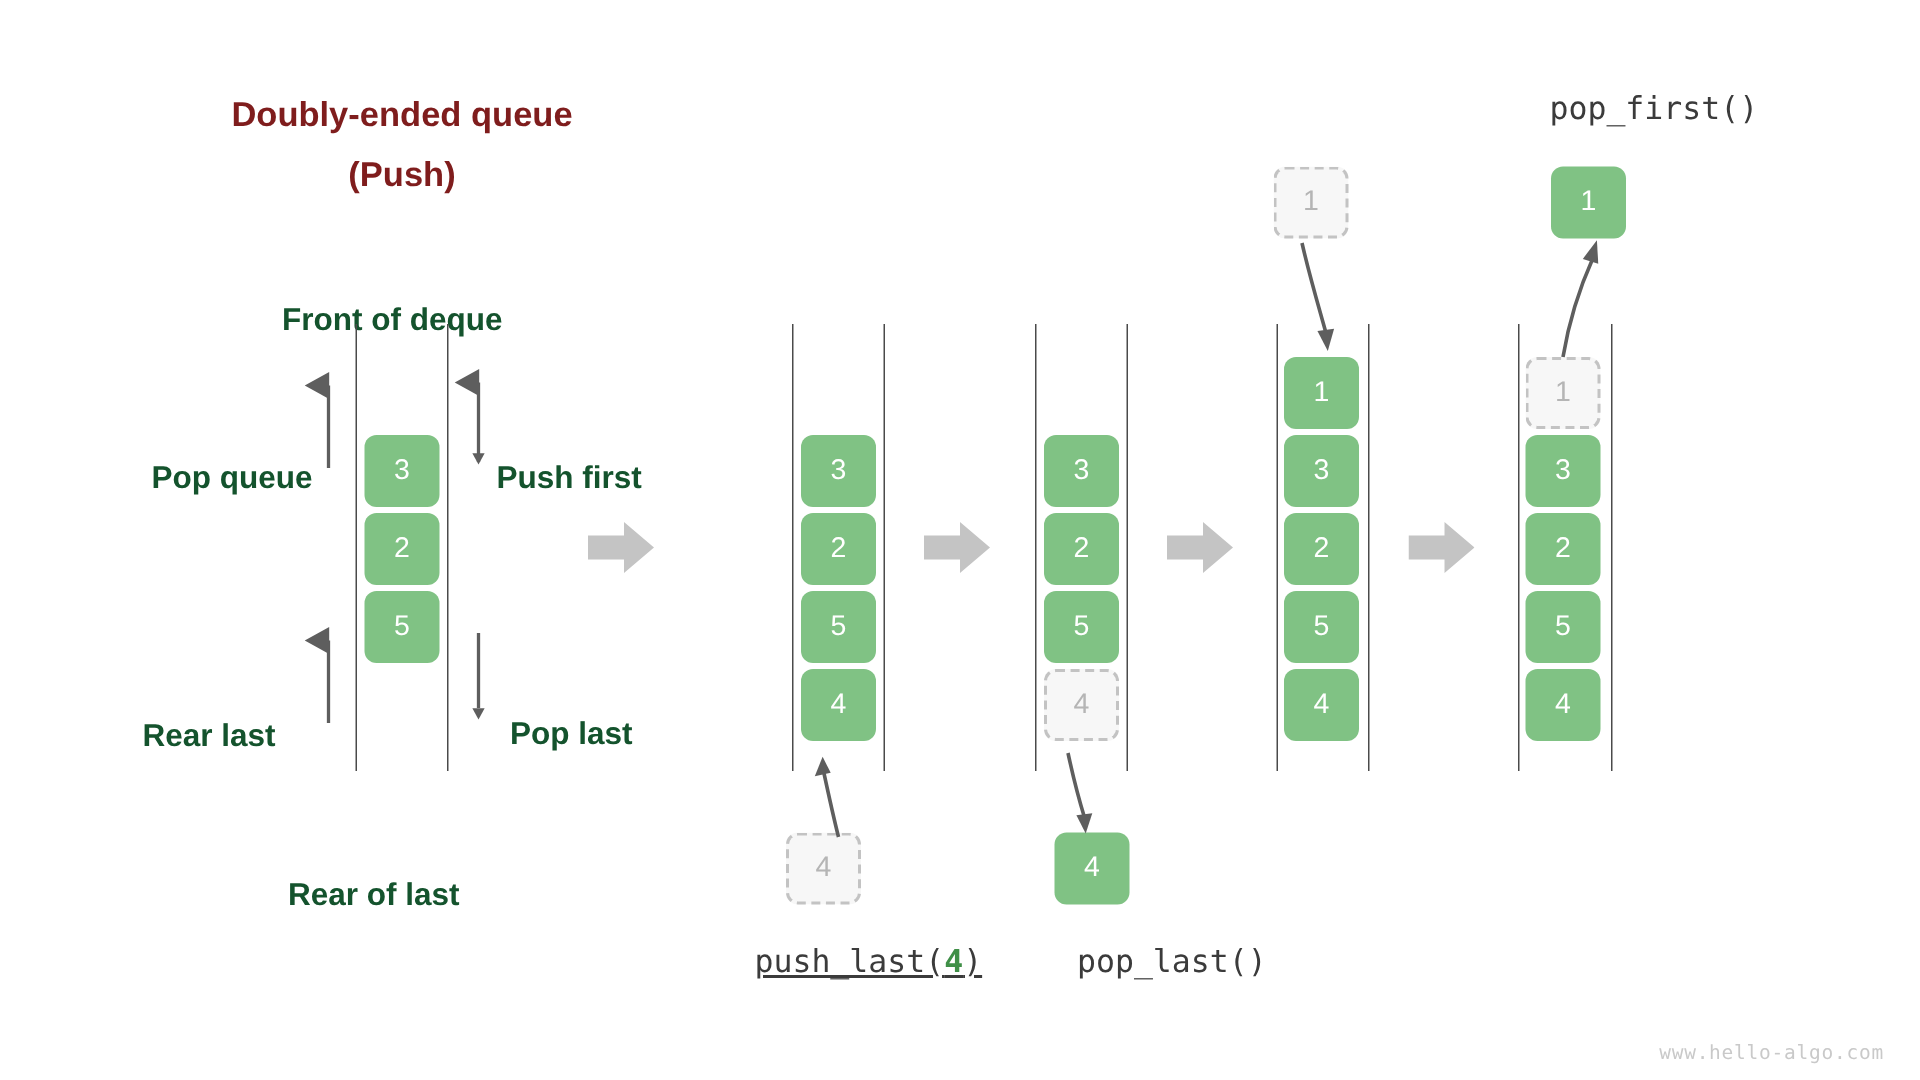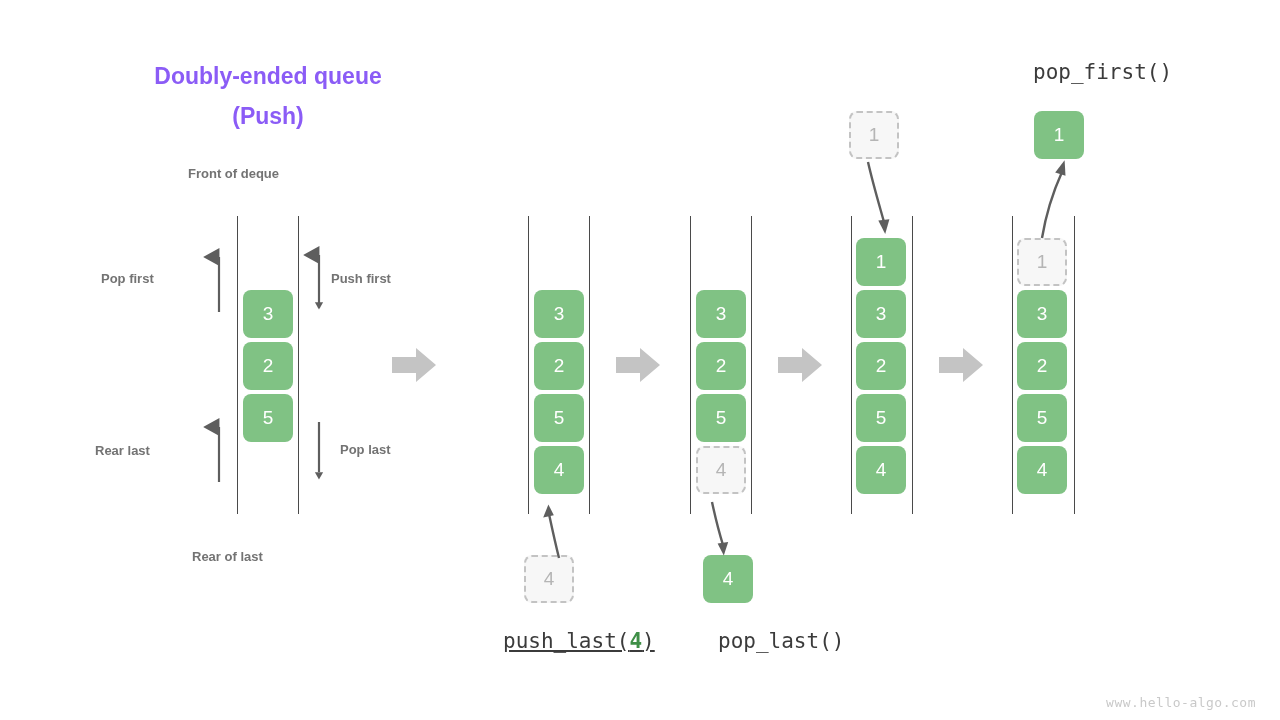--- a/index.html
+++ b/index.html
@@ -24,32 +24,33 @@
   .abs { position: absolute; }
 
   
   #title {
     left: 120px;
     top: 56px;
     width: 296px;
     text-align: center;
     font-size: 23px;
     font-weight: bold;
-    color: #8b5cf6;
+    color: #7f1d1d;
     line-height: 40px;
     letter-spacing: 0px;
   }
   #title .line2 { display: block; }
 
   
   .lbl {
-    font-size: 13px;
+    font-size: 21px;
     font-weight: bold;
-    color: #737373;
+    color: #14532d;
     white-space: nowrap;
+    margin-top: 36px;
   }
 
   
   .oplbl {
     font-family: "DejaVu Sans Mono", "Liberation Mono", monospace;
     font-size: 21px;
     color: #3b3b3b;
     white-space: nowrap;
   }
   .oplbl .arg { color: #3f8f47; font-weight: bold; }
@@ -128,21 +129,21 @@
     <defs>
       <marker id="ahUp" markerWidth="9" markerHeight="9" refX="4.5" refY="7.6" orient="auto">
         <path d="M0.4,7.8 L4.5,0.4 L8.6,7.8 Z" fill="#5e5e5e"></path>
       </marker>
       <marker id="ahDown" markerWidth="9" markerHeight="9" refX="4.5" refY="7.6" orient="auto">
         <path d="M0.4,7.8 L4.5,0.4 L8.6,7.8 Z" fill="#5e5e5e"></path>
       </marker>
     </defs>
     <line x1="13" y1="64" x2="13" y2="9" stroke="#5e5e5e" stroke-width="2.2" marker-end="url(#ahUp)"></line>
   </svg>
-  <div class="abs lbl" style="left:101px; top:271px;">Pop first</div>
+  <div class="abs lbl" style="left:101px; top:271px;">Pop queue</div>
 
   <svg class="abs thinarrow" style="left:306px; top:250px;" width="26" height="64">
     <line x1="13" y1="2" x2="13" y2="55" stroke="#5e5e5e" stroke-width="2.2" marker-end="url(#ahDown)" transform="rotate(180 13 30)"></line>
     <path d="M8.9,52.2 L13,59.6 L17.1,52.2 Z" fill="#5e5e5e"></path>
   </svg>
   <div class="abs lbl" style="left:331px; top:271px;">Push first</div>
 
   <svg class="abs thinarrow" style="left:206px; top:418px;" width="26" height="66">
     <line x1="13" y1="64" x2="13" y2="9" stroke="#5e5e5e" stroke-width="2.2" marker-end="url(#ahUp)"></line>
   </svg>

